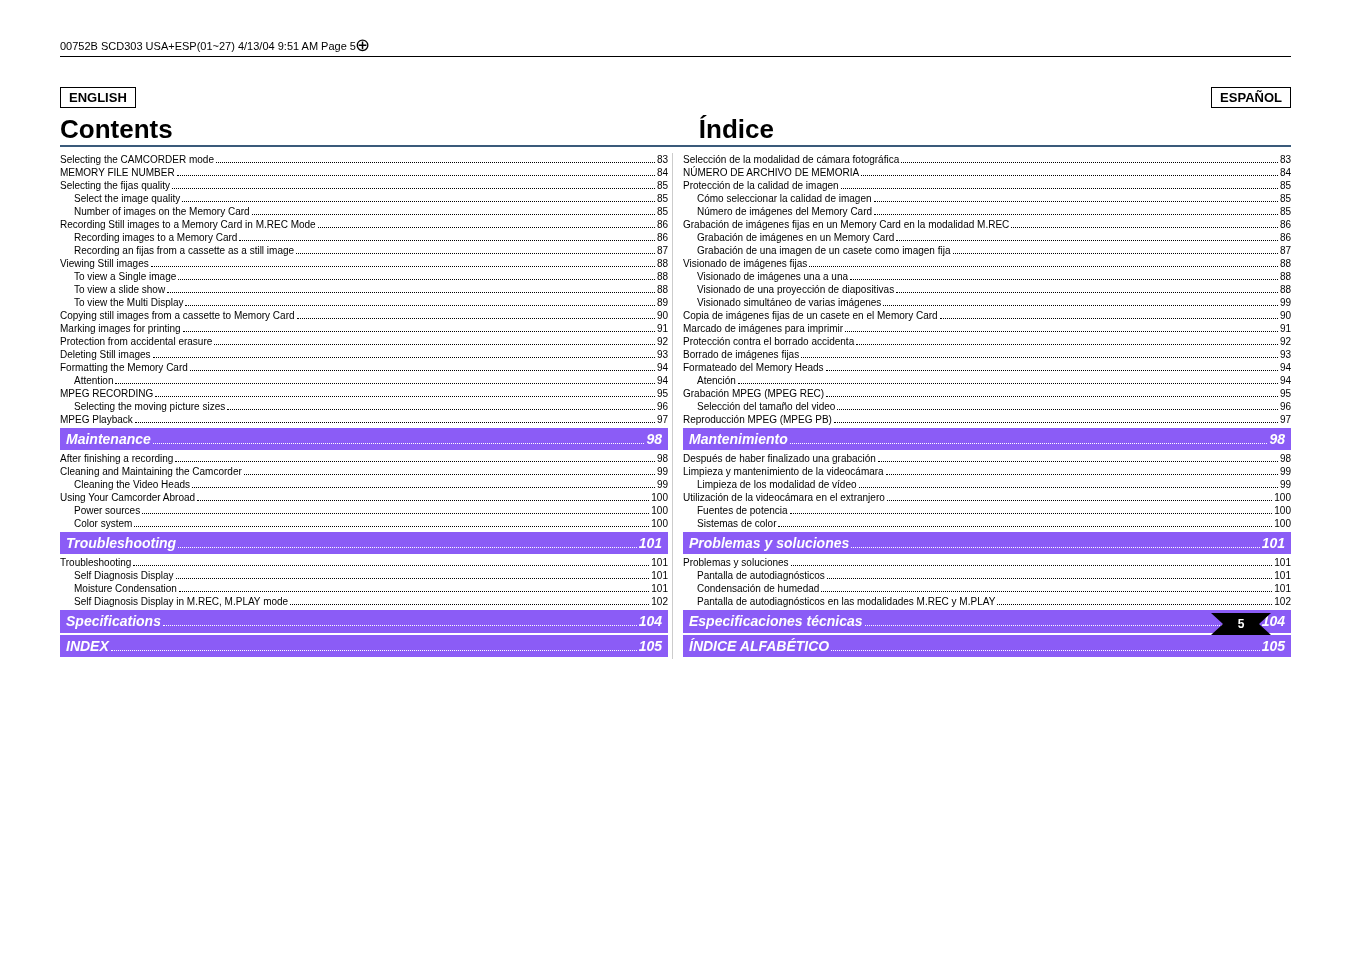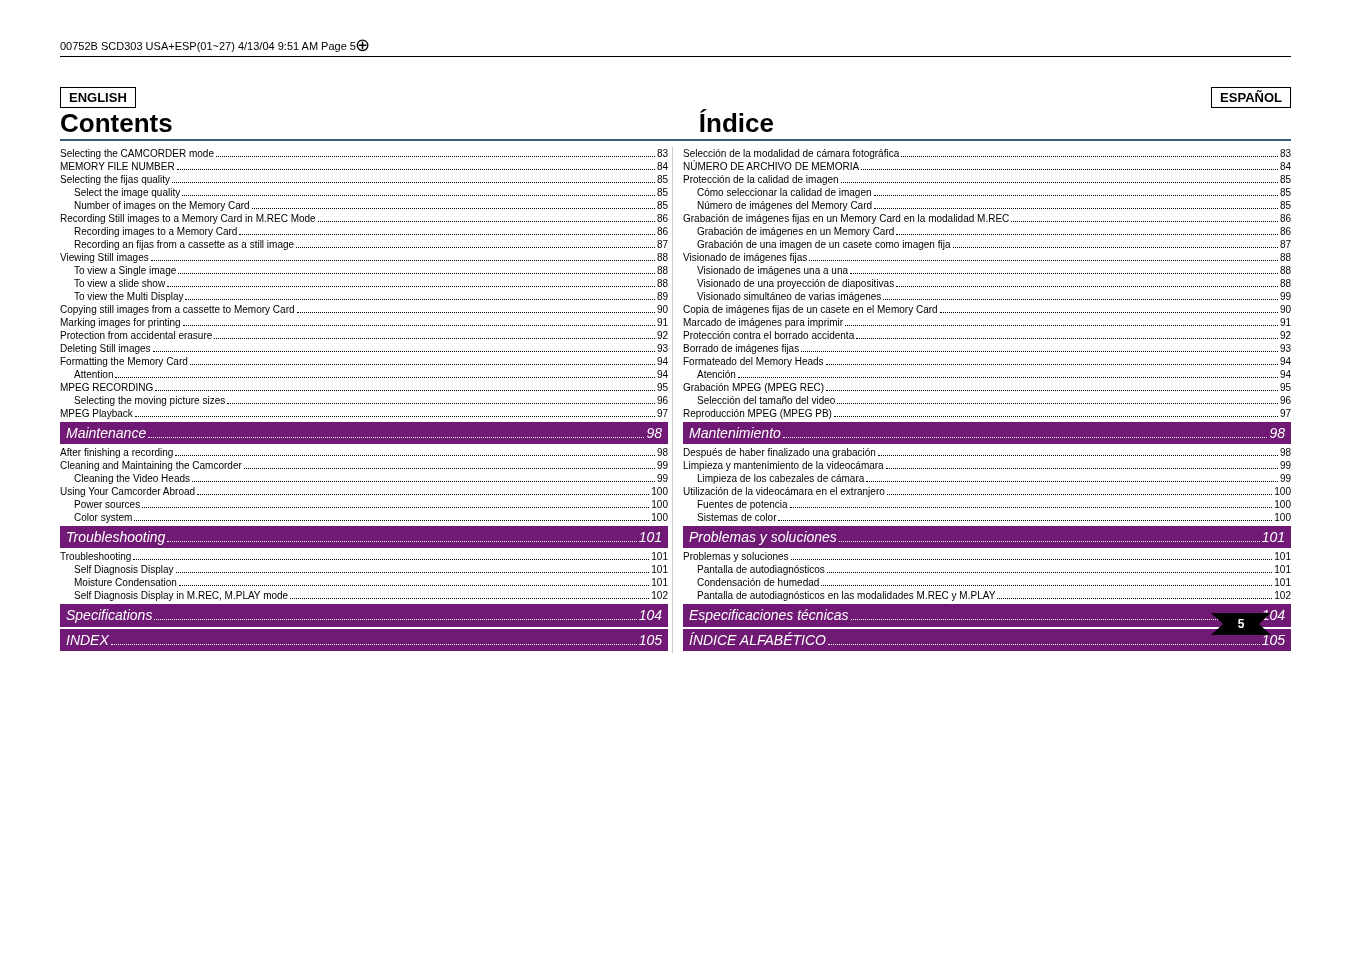--- a/index.html
+++ b/index.html
@@ -21,20 +21,21 @@
   color: #000;
   margin-bottom: 4px;
 }
 .header-divider {
   border-bottom: 1px solid #000;
   margin-bottom: 30px;
 }
 .lang-row {
   display: flex;
   justify-content: space-between;
+  margin-bottom: 6px;
 }
 .lang-box {
   border: 1px solid #000;
   padding: 2px 8px;
   font-size: 13px;
   font-weight: bold;
 }
 .title-row {
   display: flex;
   justify-content: space-between;
@@ -78,23 +79,23 @@
   flex: 1;
   border-bottom: 1px dotted #000;
   margin: 0 2px 2px 2px;
   height: 1px;
 }
 .toc-page {
   flex-shrink: 0;
 }
 .indent-1 { padding-left: 14px; }
 .section-head {
-  background: #701a75;
+  background: #8b5cf6;
   color: #fff;
-  font-weight: normal;
+  font-weight: bold;
   font-style: italic;
   padding: 2px 6px;
   font-size: 14px;
   display: flex;
   align-items: baseline;
   margin: 2px 0;
 }
 .section-head .toc-dots {
   border-bottom: 1px dotted #fff;
 }
@@ -439,21 +440,21 @@
             <span class="toc-label">Después de haber finalizado una grabación</span>
             <span class="toc-dots"></span>
             <span class="toc-page">98</span>
           </div>
           <div class="toc-line indent-0">
             <span class="toc-label">Limpieza y mantenimiento de la videocámara</span>
             <span class="toc-dots"></span>
             <span class="toc-page">99</span>
           </div>
           <div class="toc-line indent-1">
-            <span class="toc-label">Limpieza de los cabezales de cámara</span>
+            <span class="toc-label">Limpieza de los modalidad de vídeo</span>
             <span class="toc-dots"></span>
             <span class="toc-page">99</span>
           </div>
           <div class="toc-line indent-0">
             <span class="toc-label">Utilización de la videocámara en el extranjero</span>
             <span class="toc-dots"></span>
             <span class="toc-page">100</span>
           </div>
           <div class="toc-line indent-1">
             <span class="toc-label">Fuentes de potencia</span>

